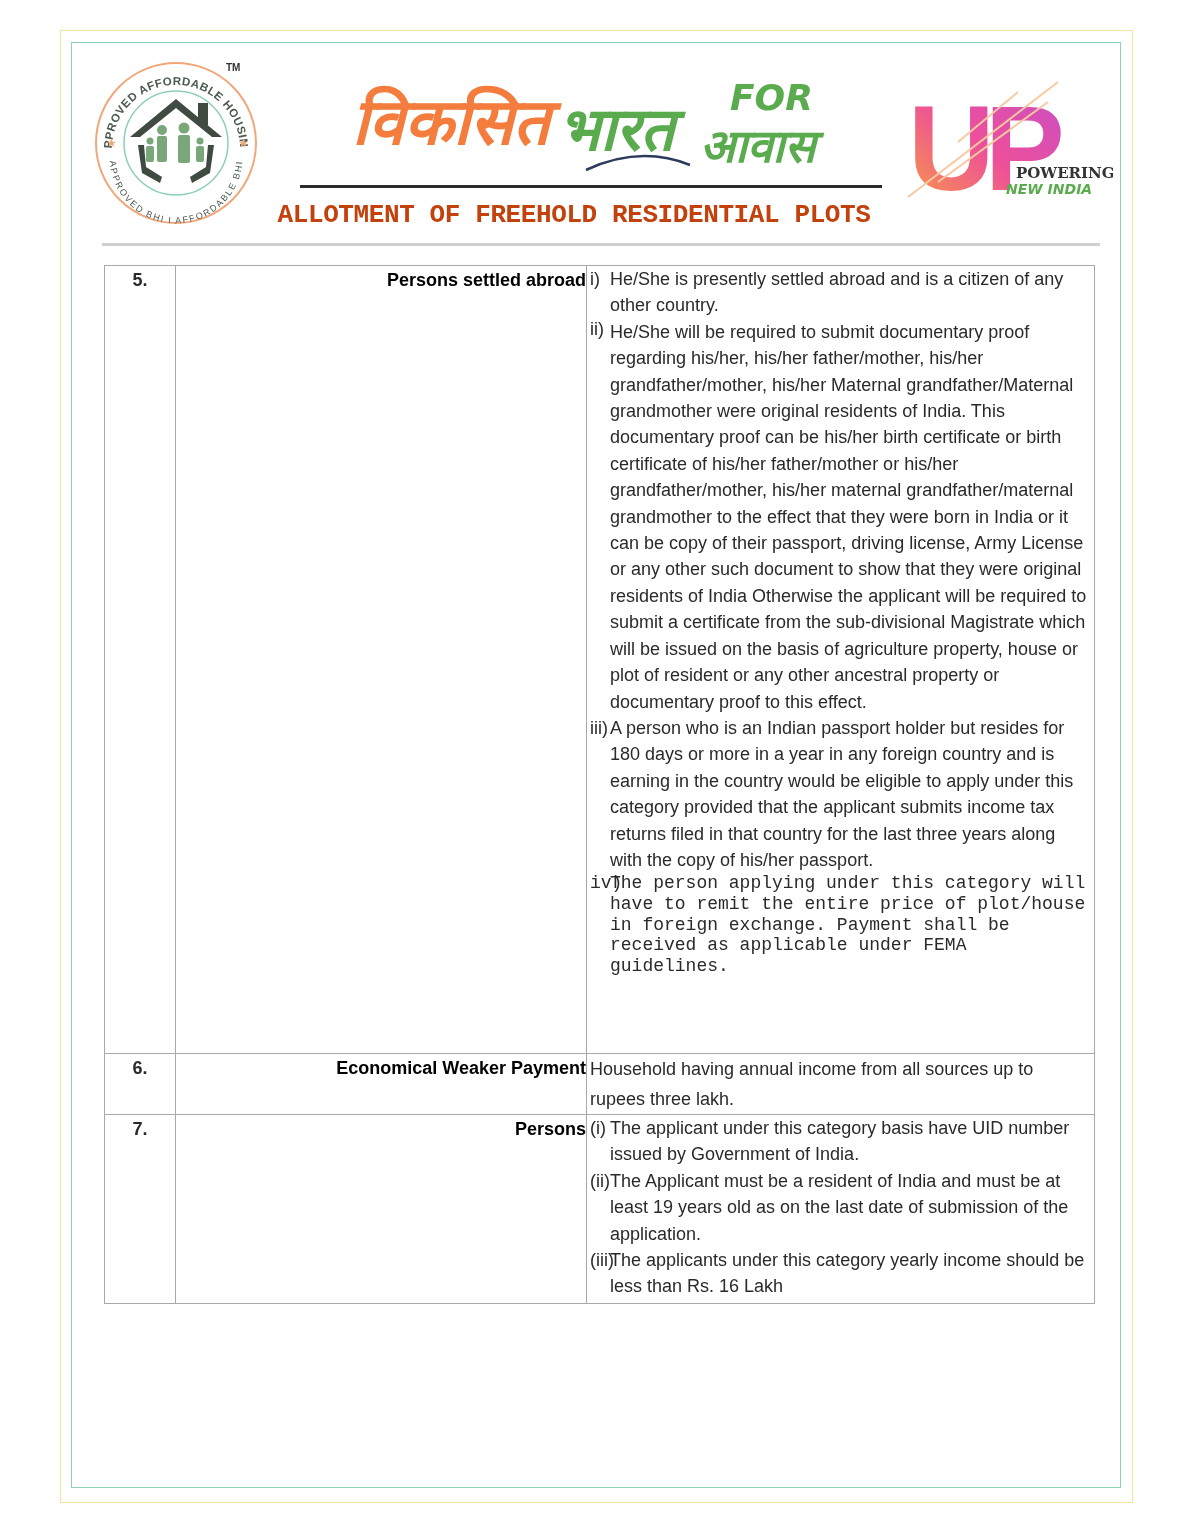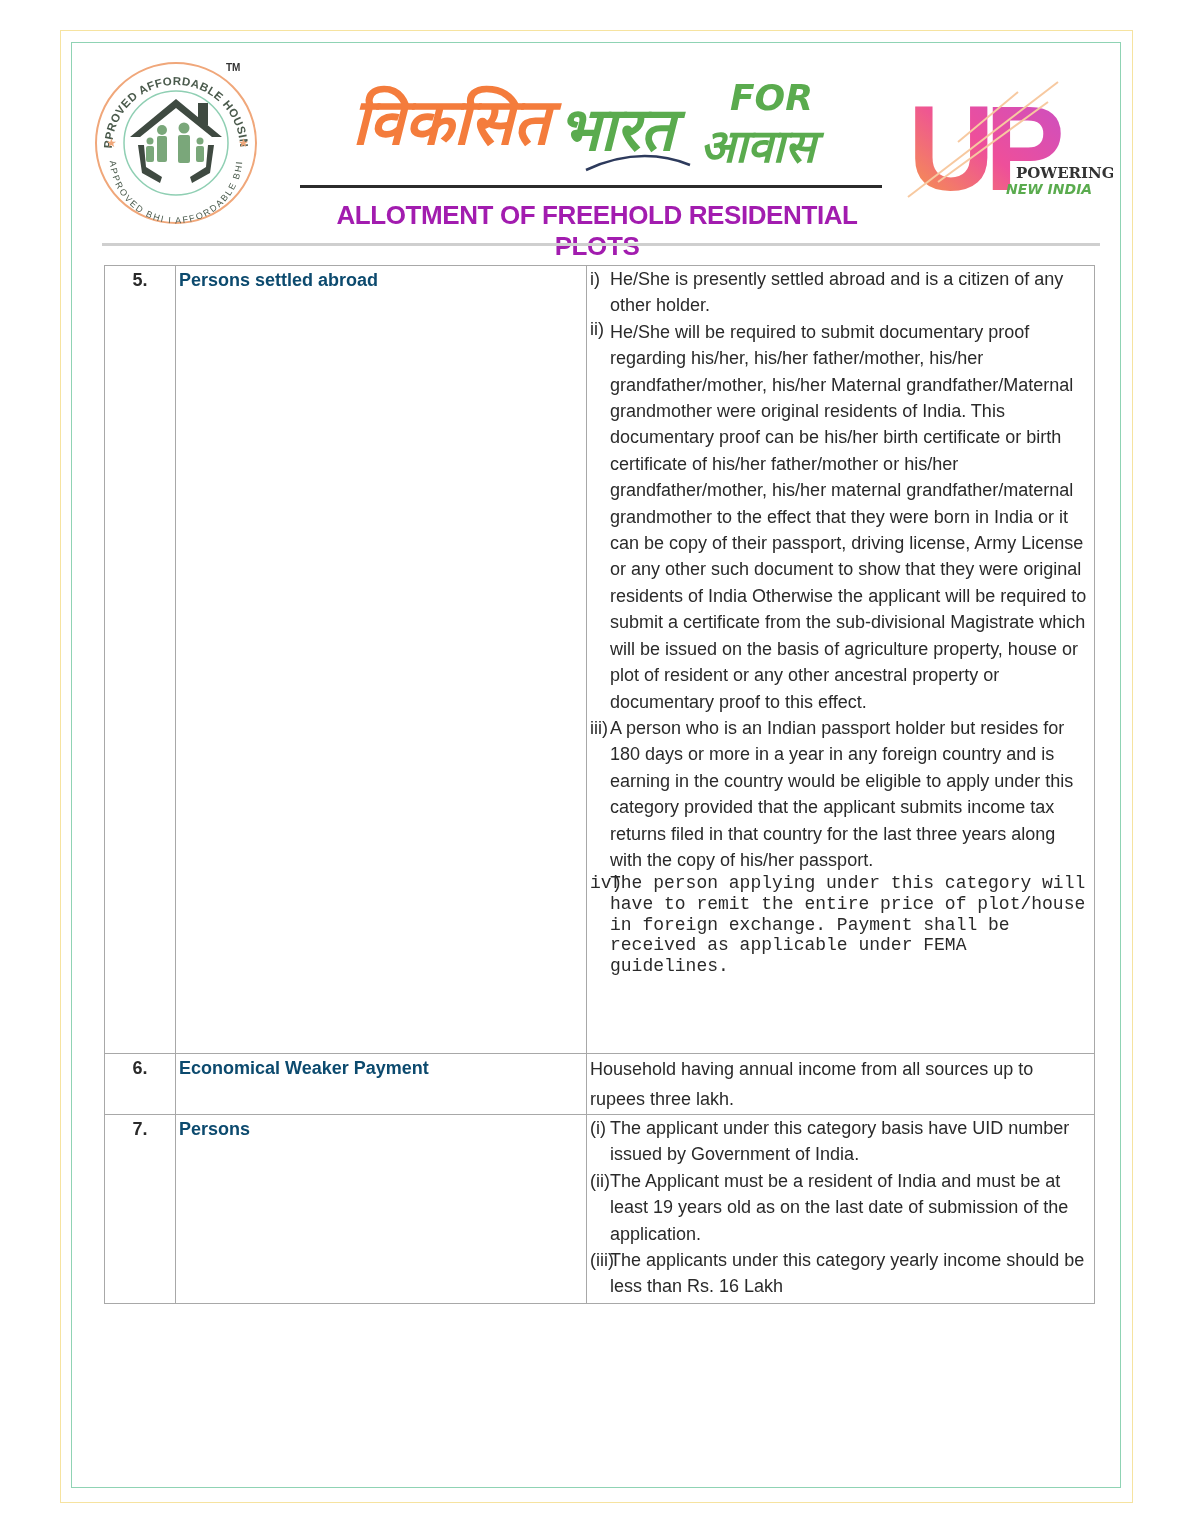--- a/index.html
+++ b/index.html
@@ -8,32 +8,32 @@
   .frame-outer { position:absolute; left:60px; top:30px; width:1073px; height:1473px;
                  border:1.5px solid #f6e3a0; box-sizing:border-box; }
   .frame-inner { position:absolute; left:71px; top:42px; width:1050px; height:1446px;
                  border:1.5px solid #8fd3b4; box-sizing:border-box; }
 
   
   .logo-left { position:absolute; left:90px; top:57px; width:172px; height:168px; }
   .brand { position:absolute; left:350px; top:70px; width:520px; height:110px; }
   .logo-right { position:absolute; left:898px; top:72px; width:215px; height:135px; }
   .header-rule { position:absolute; left:300px; top:185px; width:582px; height:3px; background:#2b2b2b; }
-  .page-title { position:absolute; left:292px; top:200px; width:610px; text-align:center;
-                font-family:Liberation Sans, sans-serif; font-weight:bold; font-size:26px;
-                color:#a21caf; letter-spacing:-0.4px; }
+  .page-title { position:absolute; left:269px; top:200px; width:610px; text-align:center;
+                font-family:Liberation Mono, monospace; font-weight:bold; font-size:26px;
+                color:#c2410c; letter-spacing:-0.4px; }
   .sep { position:absolute; left:102px; top:243px; width:998px; height:3px; background:#cfcfcf; }
 
   
   table.crit { position:absolute; left:104px; top:265px; width:990px; border-collapse:collapse;
                table-layout:fixed; font-family:"Liberation Sans", "DejaVu Sans", sans-serif; }
   table.crit td { border:1.3px solid #a8a8a8; vertical-align:top; padding:0; }
   col.c1 { width:71px; } col.c2 { width:411px; } col.c3 { width:508px; }
   td.num { text-align:center; font-weight:bold; font-size:18px; color:#2a2a2a; padding-top:4px !important; }
-  td.cat { font-weight:bold; font-size:18px; color:#0c4a6e; padding:4px 0 0 3px !important; }
+  td.cat { font-weight:bold; font-size:18px; color:#000000; padding:4px 0 0 3px !important;text-align:right; }
   td.desc { font-size:18px; color:#2a2a2a; padding:0 6px 0 3px !important; }
   .item { display:flex; }
   .item .mk { flex:0 0 auto; white-space:nowrap; }
   .item .tx { flex:1 1 auto; }
   .lh-loose { line-height:26.4px; }
   .lh-tight { line-height:20.6px;font-family:Liberation Mono, monospace; }
   .row5 td { height:783px; }
   .row6 td { height:56px; }
   .row7 td { height:184px; }
   .plain { line-height:30px; padding-top:0; }
@@ -122,21 +122,21 @@
       <col class="c2">
       <col class="c3">
     </colgroup>
   <tbody>
       <tr class="row5">
     <td class="num">5.</td>
     <td class="cat">Persons settled abroad</td>
     <td class="desc">
       <div class="item lh-loose">
         <span class="mk" style="width:20px">i) </span>
-        <span class="tx">He/She is presently settled abroad and is a citizen of any other holder.</span>
+        <span class="tx">He/She is presently settled abroad and is a citizen of any other country.</span>
       </div>
       <div class="item" style="line-height:20.6px">
         <span class="mk" style="width:20px">ii)</span>
         <span class="tx" style="line-height:26.4px">He/She will be required to submit documentary proof regarding his/her, his/her father/mother, his/her grandfather/mother, his/her Maternal grandfather/Maternal grandmother were original residents of India. This documentary proof can be his/her birth certificate or birth certificate of his/her father/mother or his/her grandfather/mother, his/her maternal grandfather/maternal grandmother to the effect that they were born in India or it can be copy of their passport, driving license, Army License or any other such document to show that they were original residents of India Otherwise the applicant will be required to submit a certificate from the sub-divisional Magistrate which will be issued on the basis of agriculture property, house or plot of resident or any other ancestral property or documentary proof to this effect.</span>
       </div>
       <div class="item lh-loose">
         <span class="mk" style="width:20px">iii)</span>
         <span class="tx">A person who is an Indian passport holder but resides for 180 days or more in a year in any foreign country and is earning in the country would be eligible to apply under this category provided that the applicant submits income tax returns filed in that country for the last three years along with the copy of his/her passport.</span>
       </div>
       <div class="item lh-tight">

